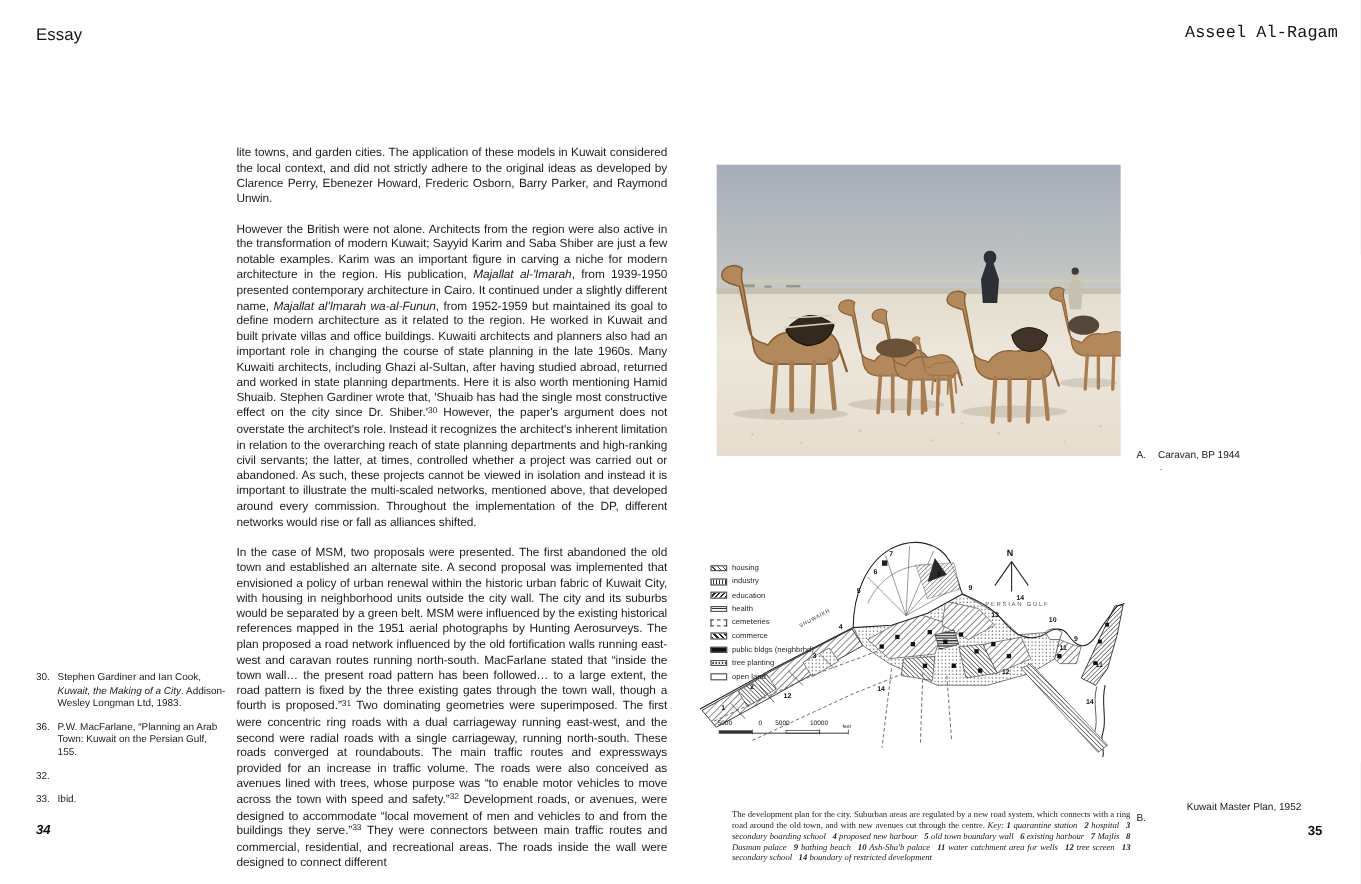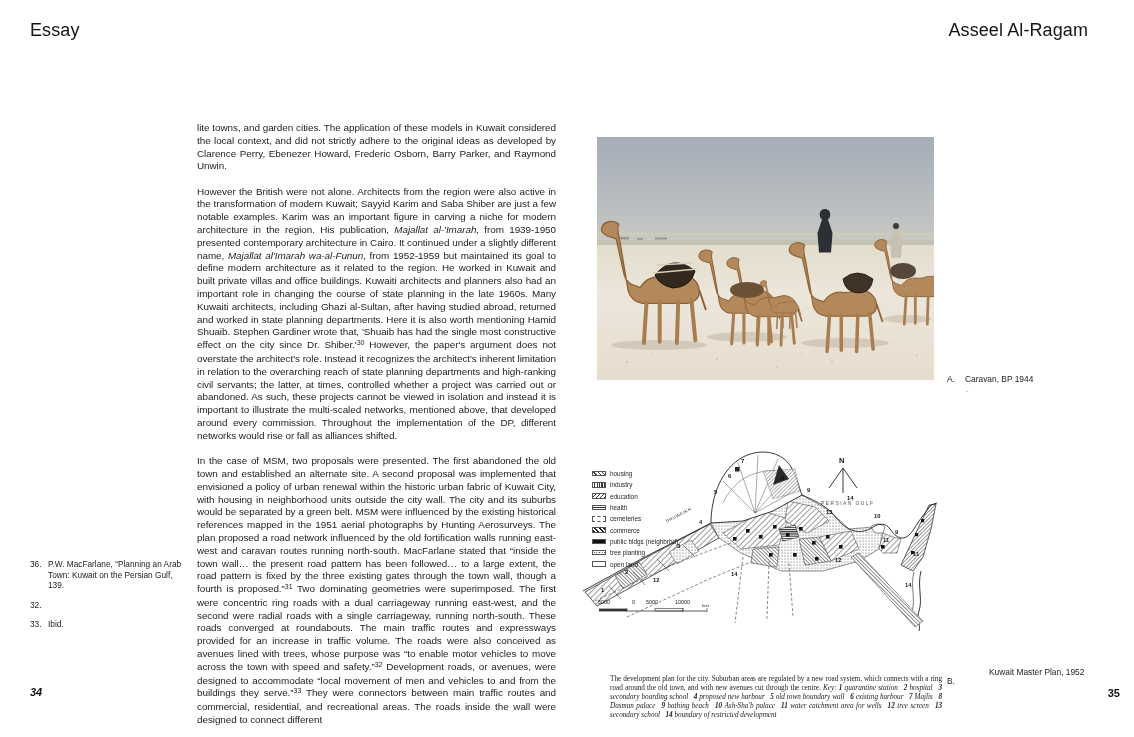--- a/index.html
+++ b/index.html
@@ -2,27 +2,27 @@
 <html><head>
 <meta charset="utf-8">
 <style>
   * { margin:0; padding:0; box-sizing:border-box; }
   html,body { background:#e8e8e8; }
   .page {
     position:relative; width:1134px; height:737px; background:#ffffff;
     font-family:"Liberation Sans", sans-serif; color:#1a1a1a; overflow:hidden;
     margin:0 auto;
   }
-  .hdr { position:absolute; top:20px; font-size:18px; letter-spacing:.1px; color:#141414; }
+  .hdr { position:absolute; top:20px; font-size:14px; letter-spacing:.1px; color:#141414; }
   .hdr-left { left:30px; }
-  .hdr-right { right:46px; text-align:center; }
+  .hdr-right { right:19px; text-align:center;font-family:Liberation Mono, monospace; }
 
   .pageno { position:absolute; font-size:11px; font-weight:bold; color:#111; }
   .pageno-left { left:30px; top:686px;font-style:italic; }
-  .pageno-right { right:14px; top:687px; text-align:right; }
+  .pageno-right { right:32px; top:687px; text-align:right; }
 
   
   .bodycol {
     position:absolute; left:197px; top:122px; width:359px;
     font-size:9.9px; line-height:12.8px; text-align:justify; color:#1c1c1c;
     letter-spacing:-0.05px;
   }
   .bodycol p { margin-bottom:12.5px; }
   .run-i { font-style:italic; }
   .run-bi { font-weight:bold; font-style:italic; }
@@ -70,22 +70,26 @@
 </head>
 <body>
 
 <div class="page">
 
   <div class="hdr hdr-left">Essay</div>
   <div class="hdr hdr-right">Asseel Al-Ragam</div>
 
   <div class="footnotes">
     <div class="fn">
+      <span class="fn-num">30.</span>
+      <span class="fn-text"><span>Stephen Gardiner and Ian Cook, </span><span class="run-i">Kuwait, the Making of a City</span><span>. Addison-Wesley Longman Ltd, 1983.</span></span>
+    </div>
+    <div class="fn">
       <span class="fn-num">36.</span>
-      <span class="fn-text"><span>P.W. MacFarlane, “Planning an Arab Town: Kuwait on the Persian Gulf, 139.</span></span>
+      <span class="fn-text"><span>P.W. MacFarlane, “Planning an Arab Town: Kuwait on the Persian Gulf, 155.</span></span>
     </div>
     <div class="fn">
       <span class="fn-num">32.</span>
     </div>
     <div class="fn">
       <span class="fn-num">33.</span>
       <span class="fn-text"><span>Ibid.</span></span>
     </div>
   </div>
 

